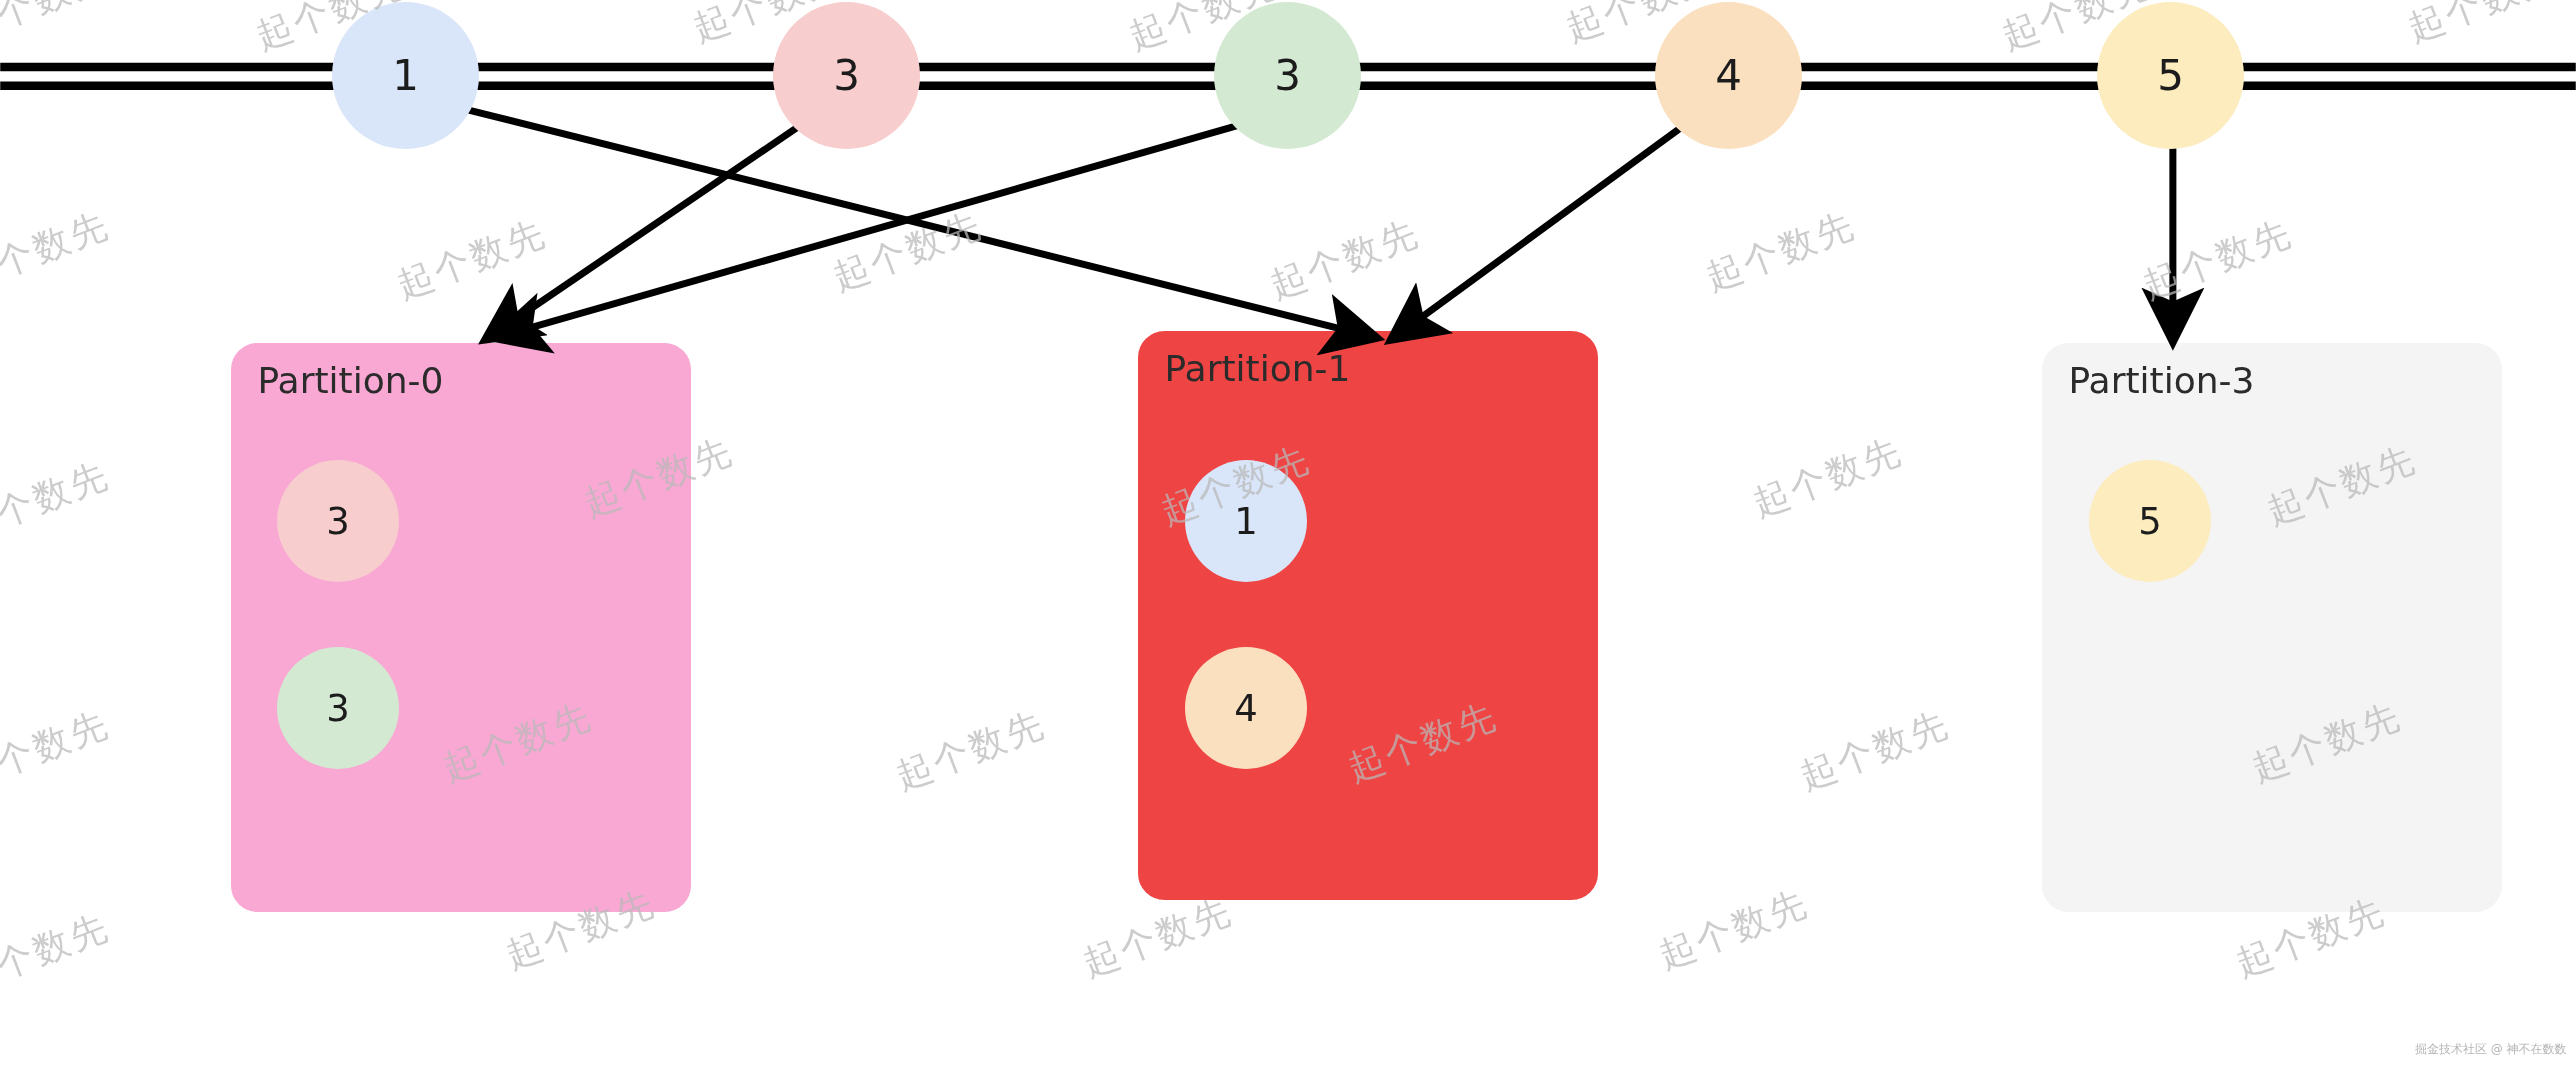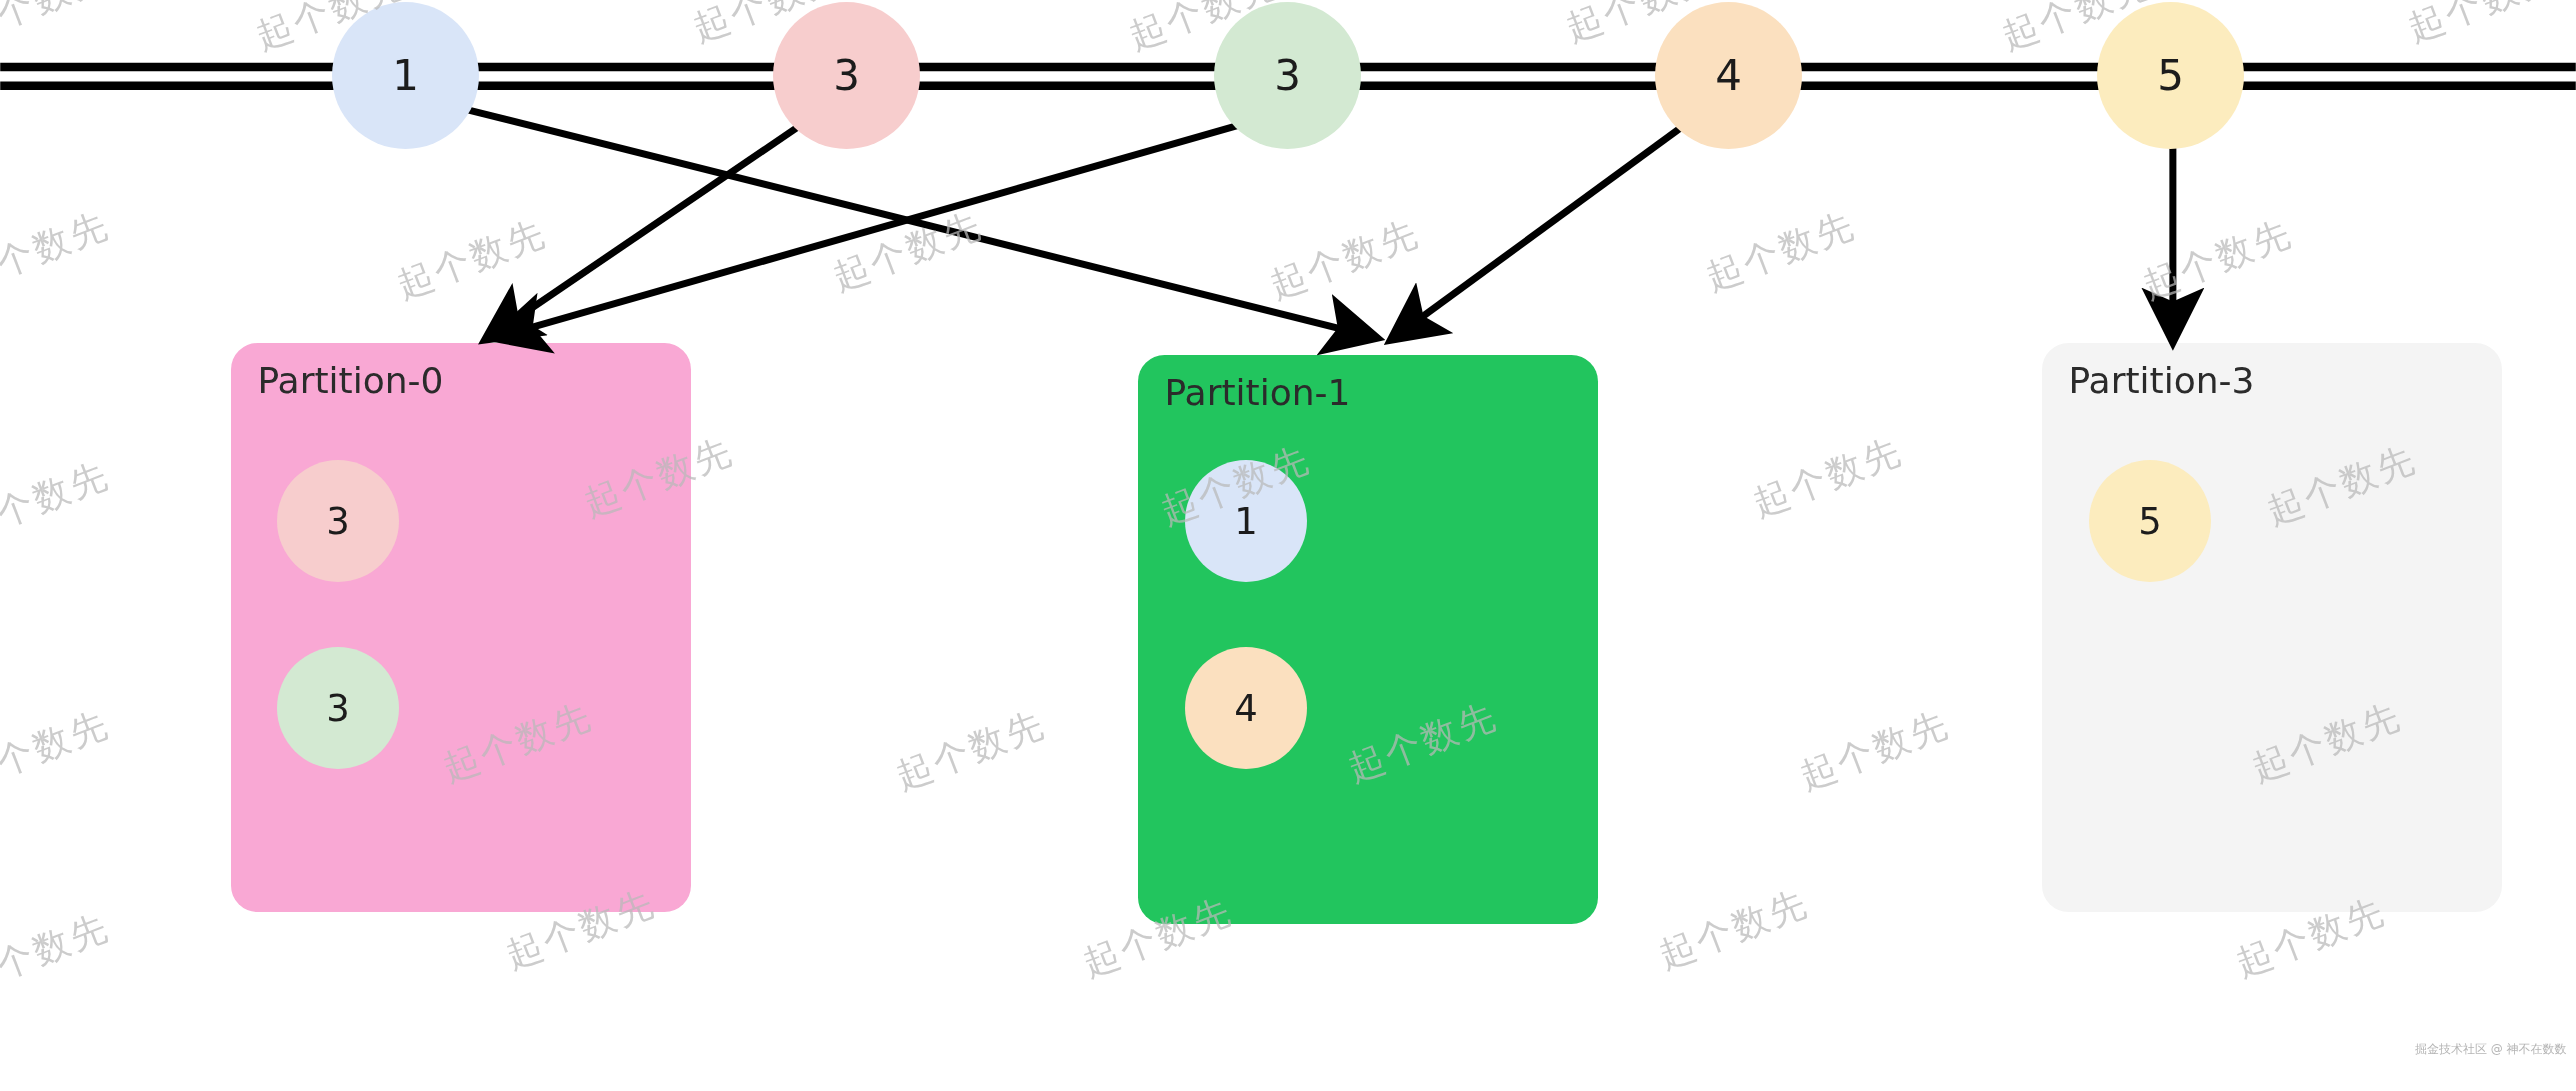--- a/index.html
+++ b/index.html
@@ -212,21 +212,21 @@
   <div id="partition-boxes">
       <div class="partition-box" style="left: 231px; top: 343px; width: 460px; height: 569px; background: #f9a8d4;">
         <div class="partition-label">Partition-0</div>
       </div>
       <div class="partition-item" style="left: 277px; top: 460px; width: 122px; height: 122px; background: rgb(247, 205, 205);">
         <span>3</span>
       </div>
       <div class="partition-item" style="left: 277px; top: 647px; width: 122px; height: 122px; background: rgb(211, 233, 210);">
         <span>3</span>
       </div>
-      <div class="partition-box" style="left: 1138px; top: 355px; width: 460px; height: 569px; background: #22c55e;">
+      <div class="partition-box" style="left: 1138px; top: 331px; width: 460px; height: 569px; background: #ef4444;">
         <div class="partition-label">Partition-1</div>
       </div>
       <div class="partition-item" style="left: 1185px; top: 460px; width: 122px; height: 122px; background: rgb(217, 229, 248);">
         <span>1</span>
       </div>
       <div class="partition-item" style="left: 1185px; top: 647px; width: 122px; height: 122px; background: rgb(251, 224, 191);">
         <span>4</span>
       </div>
       <div class="partition-box" style="left: 2042px; top: 343px; width: 460px; height: 569px; background: rgb(244, 244, 244);">
         <div class="partition-label">Partition-3</div>

